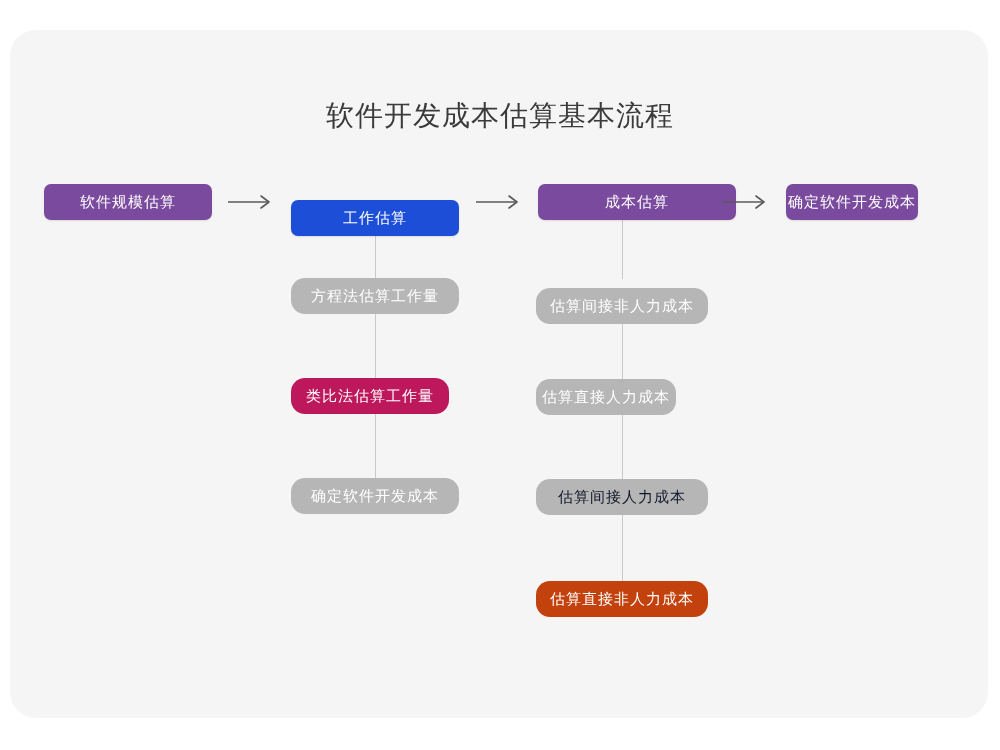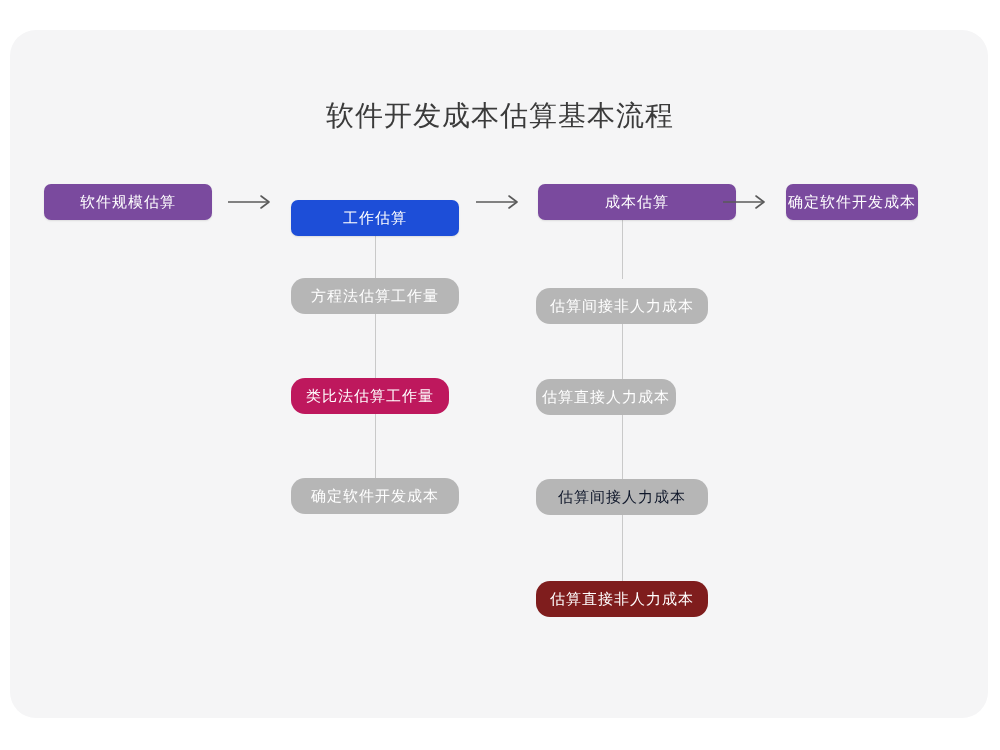--- a/index.html
+++ b/index.html
@@ -123,16 +123,16 @@
           <line x1="0" y1="8" x2="40" y2="8" stroke="#5a5a5a" stroke-width="1.4"></line>
           <polyline points="33,2 41,8 33,14" fill="none" stroke="#5a5a5a" stroke-width="1.6" stroke-linecap="round" stroke-linejoin="round"></polyline>
         </svg>
       </div>
       <div class="node secondary" style="left: 291px; top: 278px; width: 168px; background: rgb(182, 182, 182); color: rgb(255, 255, 255);">方程法估算工作量</div>
       <div class="node secondary" style="left: 291px; top: 378px; width: 158px; background: #be185d; color: rgb(255, 255, 255);">类比法估算工作量</div>
       <div class="node secondary" style="left: 291px; top: 478px; width: 168px; background: rgb(182, 182, 182); color: rgb(255, 255, 255);">确定软件开发成本</div>
       <div class="node secondary" style="left: 536px; top: 288px; width: 172px; background: rgb(182, 182, 182); color: rgb(255, 255, 255);">估算间接非人力成本</div>
       <div class="node secondary" style="left: 536px; top: 379px; width: 140px; background: rgb(182, 182, 182); color: rgb(255, 255, 255);">估算直接人力成本</div>
       <div class="node secondary" style="left: 536px; top: 479px; width: 172px; background: rgb(182, 182, 182); color: #0f172a;">估算间接人力成本</div>
-      <div class="node secondary" style="left: 536px; top: 581px; width: 172px; background: #7f1d1d; color: rgb(255, 255, 255);">估算直接非人力成本</div>
+      <div class="node secondary" style="left: 536px; top: 581px; width: 172px; background: #c2410c; color: rgb(255, 255, 255);">估算直接非人力成本</div>
     </div>
 
 </div>
 
 </body></html>

